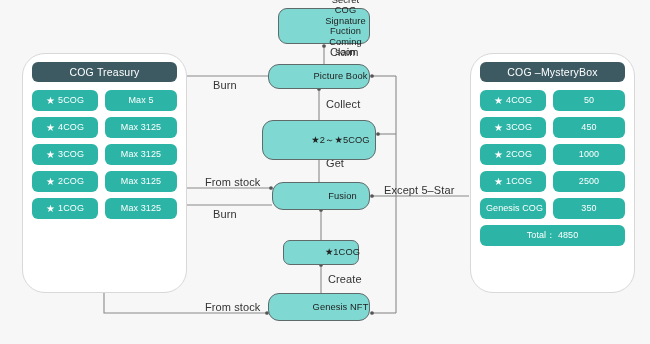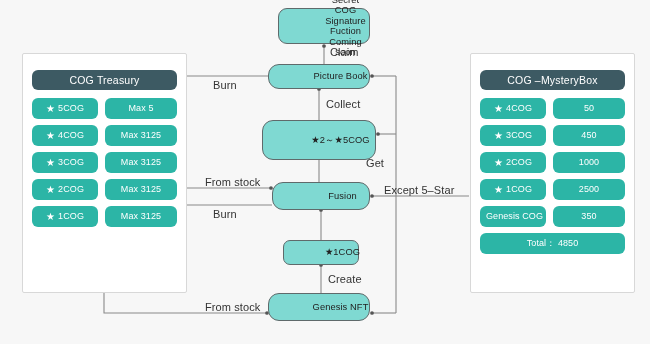--- a/index.html
+++ b/index.html
@@ -10,23 +10,23 @@
     overflow:hidden;
   }
   #canvas{position:relative;width:650px;height:344px;}
   svg.wires{position:absolute;left:0;top:0;width:650px;height:344px;overflow:visible;}
 
   
   .panel{
     position:absolute;
     background:#ffffff;
     border:1.6px solid #d8d8d8;
-    border-radius:2px;
+    border-radius:23px;
     box-sizing:border-box;
-    padding:16px 9px 9px 9px;
+    padding:8px 9px 9px 9px;
   }
   #treasury-panel{left:22px;top:53px;width:165px;height:240px;}
   #mystery-panel{left:470px;top:53px;width:165px;height:240px;}
 
   .panel-header{
     background:#3d5a63;
     color:#ffffff;
     border-radius:6px;
     text-align:center;
     font-size:10.5px;
@@ -127,21 +127,21 @@
       <path d="M396,76 L396,313"></path>
       <path d="M396,76 L372,76" marker-end="url(#dot)"></path>
       <path d="M396,134 L378,134" marker-end="url(#dot)"></path>
       <path d="M396,196 L372,196" marker-end="url(#dot)"></path>
       <path d="M396,313 L372,313" marker-end="url(#dot)"></path>
     </g>
   </svg>
 
   <div class="wlabel" style="left:330px;top:46px;">Claim</div>
   <div class="wlabel" style="left:326px;top:98px;">Collect</div>
-  <div class="wlabel" style="left:326px;top:157px;margin-left:40px;">Get</div>
+  <div class="wlabel" style="left:326px;top:157px;">Get</div>
   <div class="wlabel" style="left:328px;top:273px;">Create</div>
   <div class="wlabel" style="left:213px;top:79px;">Burn</div>
   <div class="wlabel" style="left:205px;top:176px;">From stock</div>
   <div class="wlabel" style="left:213px;top:208px;">Burn</div>
   <div class="wlabel" style="left:205px;top:301px;">From stock</div>
   <div class="wlabel" style="left:384px;top:184px;">Except 5–Star</div>
 
   <div class="node" id="node-secret">
     <div>
       <div>Secret COG</div>

